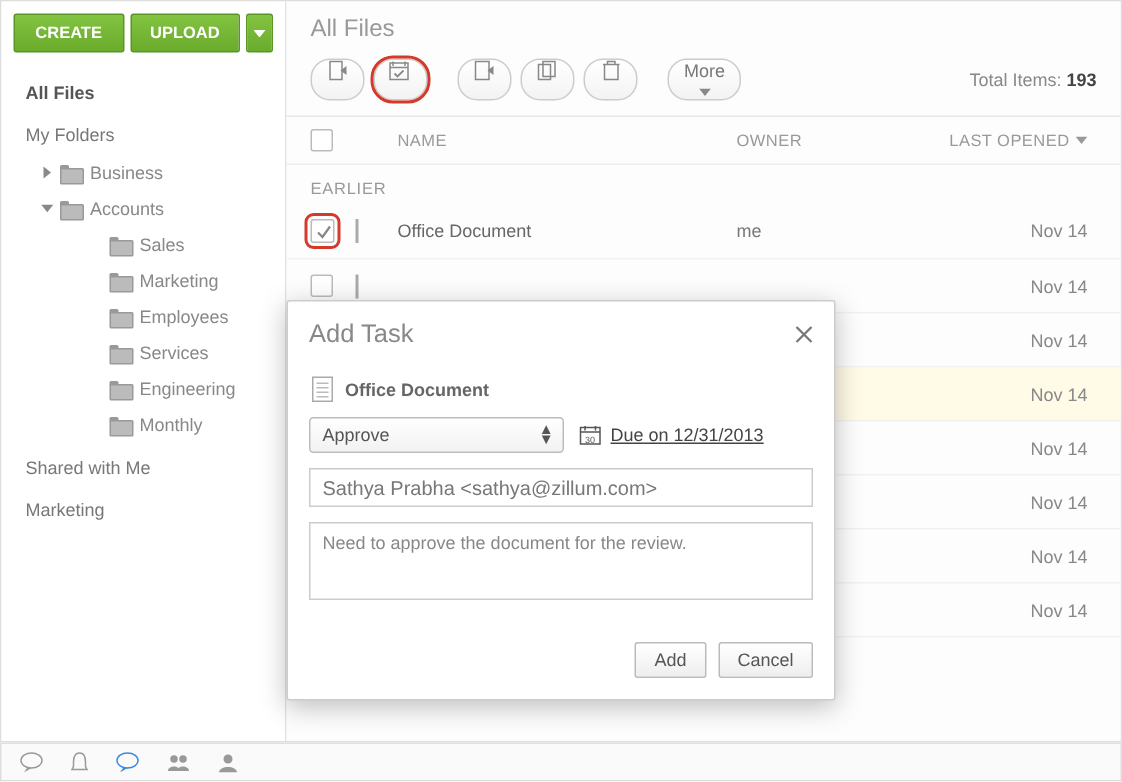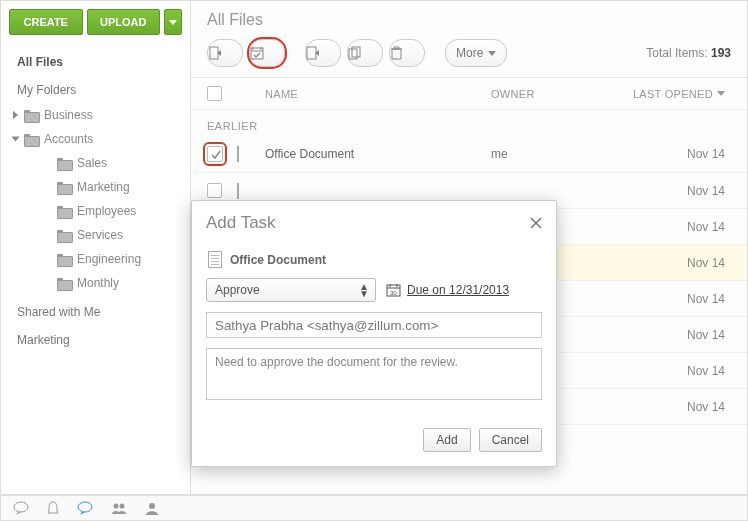--- a/index.html
+++ b/index.html
@@ -8,35 +8,35 @@
   
   .sidebar { width: 190px; flex-shrink: 0; background: #fff; border-right: 1px solid #e0e0e0; display: flex; flex-direction: column; }
   .sb-top { padding: 8px 8px 8px 8px; }
   .btns { display: flex; gap: 4px; }
   .btn-green { flex: 1; background: linear-gradient(#82c341,#6bab2d); color: #fff; font-weight: bold; font-size: 11px; border: 1px solid #5a9627; border-radius: 2px; height: 26px; display:flex; align-items:center; justify-content:center; cursor:pointer; }
   .btn-green.caret { flex: 0 0 18px; }
   .btn-green.caret svg { display:block; }
   .nav { padding: 6px 0 0 0; flex:1; overflow:auto; }
   .nav-item { padding: 6px 8px 6px 16px; color: #777; cursor:pointer; }
   .nav-item.bold { font-weight: bold; color:#555; }
-  .nav-sub { padding-left: 12px; }
+  .nav-sub { padding-left: 28px; }
   .nav-subsub { padding-left: 44px; }
   .nav-row { display:flex; align-items:center; gap:6px; padding: 5px 0; cursor:pointer; color:#888; }
   .tri { width:0; height:0; border-top:4px solid transparent; border-bottom:4px solid transparent; border-left:5px solid #888; flex-shrink:0; }
   .tri.down { transform: rotate(90deg); }
   .trash { border-top:1px solid #e7e7e7; padding:8px 12px; display:flex; align-items:center; gap:6px; color:#888; cursor:pointer;}
   
   .ficon { width:14px; height:11px; position:relative; flex-shrink:0; }
   .ficon::before { content:""; position:absolute; top:0; left:0; width:6px; height:3px; background:#999; border-radius:1px 1px 0 0; }
   .ficon::after { content:""; position:absolute; top:2px; left:0; width:14px; height:9px; background:#bbb; border:1px solid #999; border-radius:1px; }
   
   .main { flex:1; background:#fdfdfd; display:flex; flex-direction:column; min-width:0; }
   .crumb { padding:10px 16px 2px; color:#999; font-size:16px; }
   .toolbar { display:flex; align-items:center; gap:6px; padding:8px 16px 10px; border-bottom:1px solid #e7e7e7; }
-  .tbtn { width:36px; height:28px; border:1px solid #ccc; background:linear-gradient(#fff,#f3f3f3); border-radius:13px; display:flex; align-items:center; justify-content:flex-start; cursor:pointer; color:#777; }
+  .tbtn { width:36px; height:28px; border:1px solid #ccc; background:linear-gradient(#fff,#f3f3f3); border-radius:13px; display:flex; align-items:center; justify-content:flex-start; cursor:pointer; color:#777;flex-direction:column; }
   .tbtn.hl { outline:2px solid #d43a2a; outline-offset:0px; }
   .tdiv { width:8px; }
   .more { padding:0 10px; width:auto; gap:5px; }
   .spacer { flex:1; }
   .tot { color:#888; }
   .tot b { color:#444; font-weight:bold; }
   .thead { display:flex; align-items:center; padding:8px 16px; color:#999; font-size:11px; letter-spacing:.3px; border-bottom:1px solid #eee; }
   .col-chk { width:30px; }
   .col-ico { width:28px; }
   .col-name { flex:1; }

